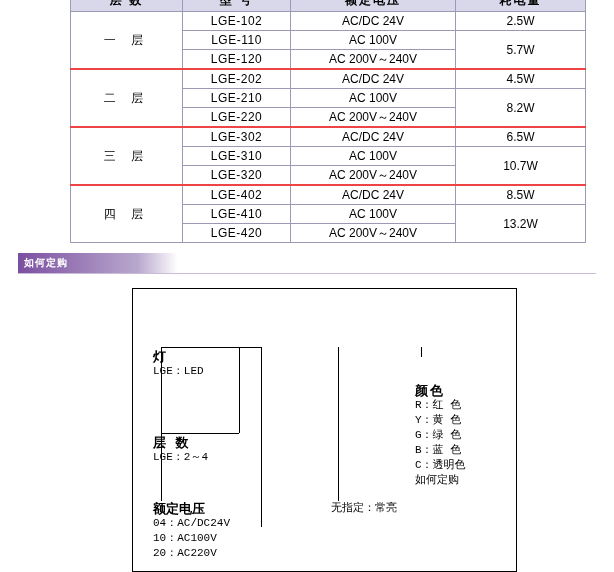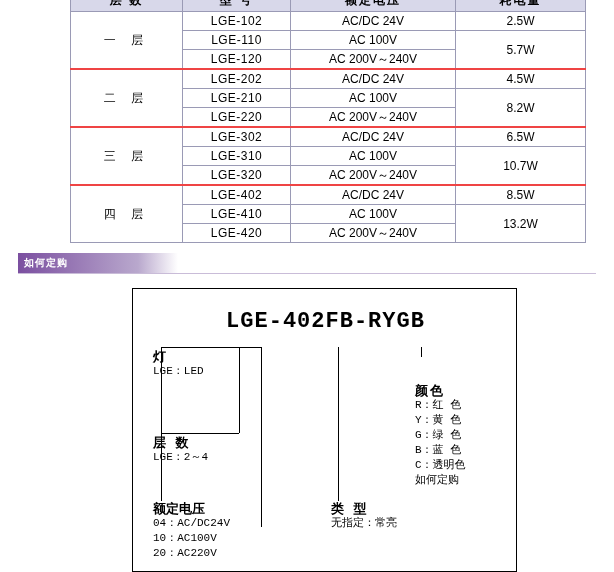--- a/index.html
+++ b/index.html
@@ -220,21 +220,20 @@
   </table>
 </div>
 
 <div class="banner">
   <div class="label">如何定购</div>
 </div>
 <div class="banner-rule"></div>
 
 <div class="order-box">
 
-  <div class="order-title">LGE-402FB-RYGB</div>
 
   <div class="ln" style="left:28px;  top:58px; width:1px; height:10px;"></div>
   <div class="ln" style="left:28px;  top:58px; width:100px; height:1px;"></div>
   <div class="ln" style="left:128px; top:58px; width:1px; height:180px;"></div>
 
   <div class="ln" style="left:28px;  top:144px; width:78px; height:1px;"></div>
   <div class="ln" style="left:106px; top:58px;  width:1px; height:86px;"></div>
 
   <div class="ln" style="left:28px;  top:58px; width:1px; height:154px;"></div>
   <div class="ln" style="left:28px;  top:212px; width:0px; height:1px;"></div>
@@ -256,21 +255,20 @@
   </div>
 
   <div class="leader" style="left:20px; top:212px;">
     <div class="head" style="letter-spacing:0;">额定电压</div>
     <div class="body">04：AC/DC24V</div>
     <div class="body">10：AC100V</div>
     <div class="body">20：AC220V</div>
   </div>
 
   <div class="leader" style="left:198px; top:212px;">
-    <div class="head">类  型</div>
     <div class="body">无指定：常亮</div>
   </div>
 
   <div class="leader colors" style="left:282px; top:60px;margin-top:34px;">
     <div class="head" style="letter-spacing:2px;">颜色</div>
     <div class="body">R：红  色</div>
     <div class="body">Y：黄  色</div>
     <div class="body">G：绿  色</div>
     <div class="body">B：蓝  色</div>
     <div class="body">C：透明色</div>

